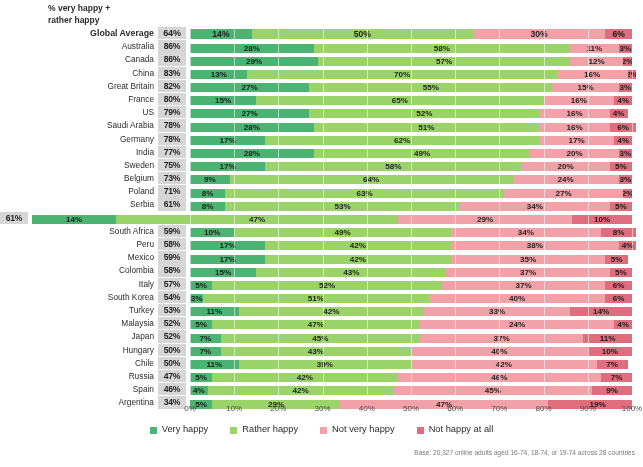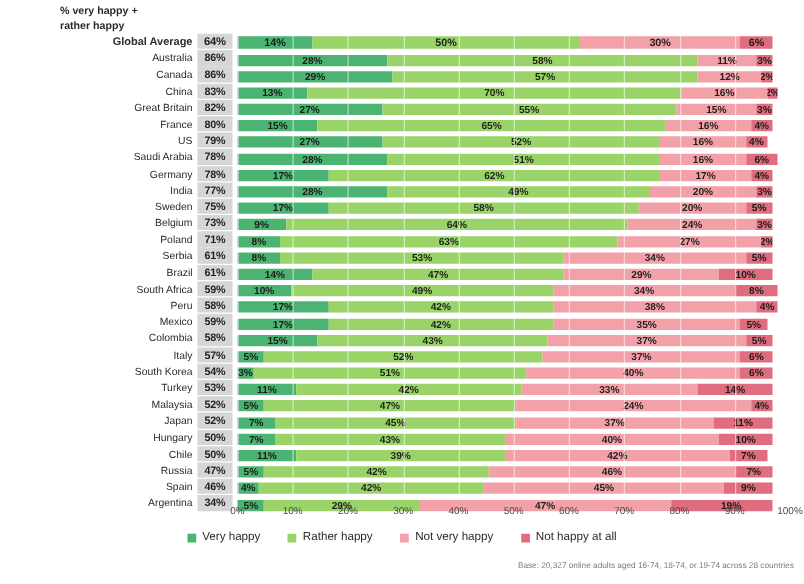--- a/index.html
+++ b/index.html
@@ -46,21 +46,21 @@
     text-align:center;
     color:#1f1f1f;
     letter-spacing:-0.2px;
   }
   .row.global .country{font-weight:bold;font-size:8.8px;}
   .row.global .pct-total{font-size:9px;}
   .bars{
     flex:1 1 auto;
     display:flex;
     margin-left:4px;
-    margin-right:25px;
+    margin-right:11px;
     position:relative;
   }
   .seg{
     display:flex;align-items:center;justify-content:center;
     font-size:8.1px;font-weight:bold;
     color:#1f1f1f;
     overflow:hidden;
     white-space:nowrap;
     box-sizing:border-box;
   }
@@ -256,21 +256,20 @@
         <div class="country">Serbia</div>
         <div class="pct-total">61%</div>
         <div class="bars">
           <div class="seg s0" style="flex: 0 0 8%;">8%</div>
           <div class="seg s1" style="flex: 0 0 53%;">53%</div>
           <div class="seg s2" style="flex: 0 0 34%;">34%</div>
           <div class="seg s3" style="flex: 0 0 5%;">5%</div>
         </div>
       </div>
       <div class="row">
-        <div class="country">Brazil</div>
         <div class="pct-total">61%</div>
         <div class="bars">
           <div class="seg s0" style="flex: 0 0 14%;">14%</div>
           <div class="seg s1" style="flex: 0 0 47%;">47%</div>
           <div class="seg s2" style="flex: 0 0 29%;">29%</div>
           <div class="seg s3" style="flex: 0 0 10%;">10%</div>
         </div>
       </div>
       <div class="row">
         <div class="country">South Africa</div>

